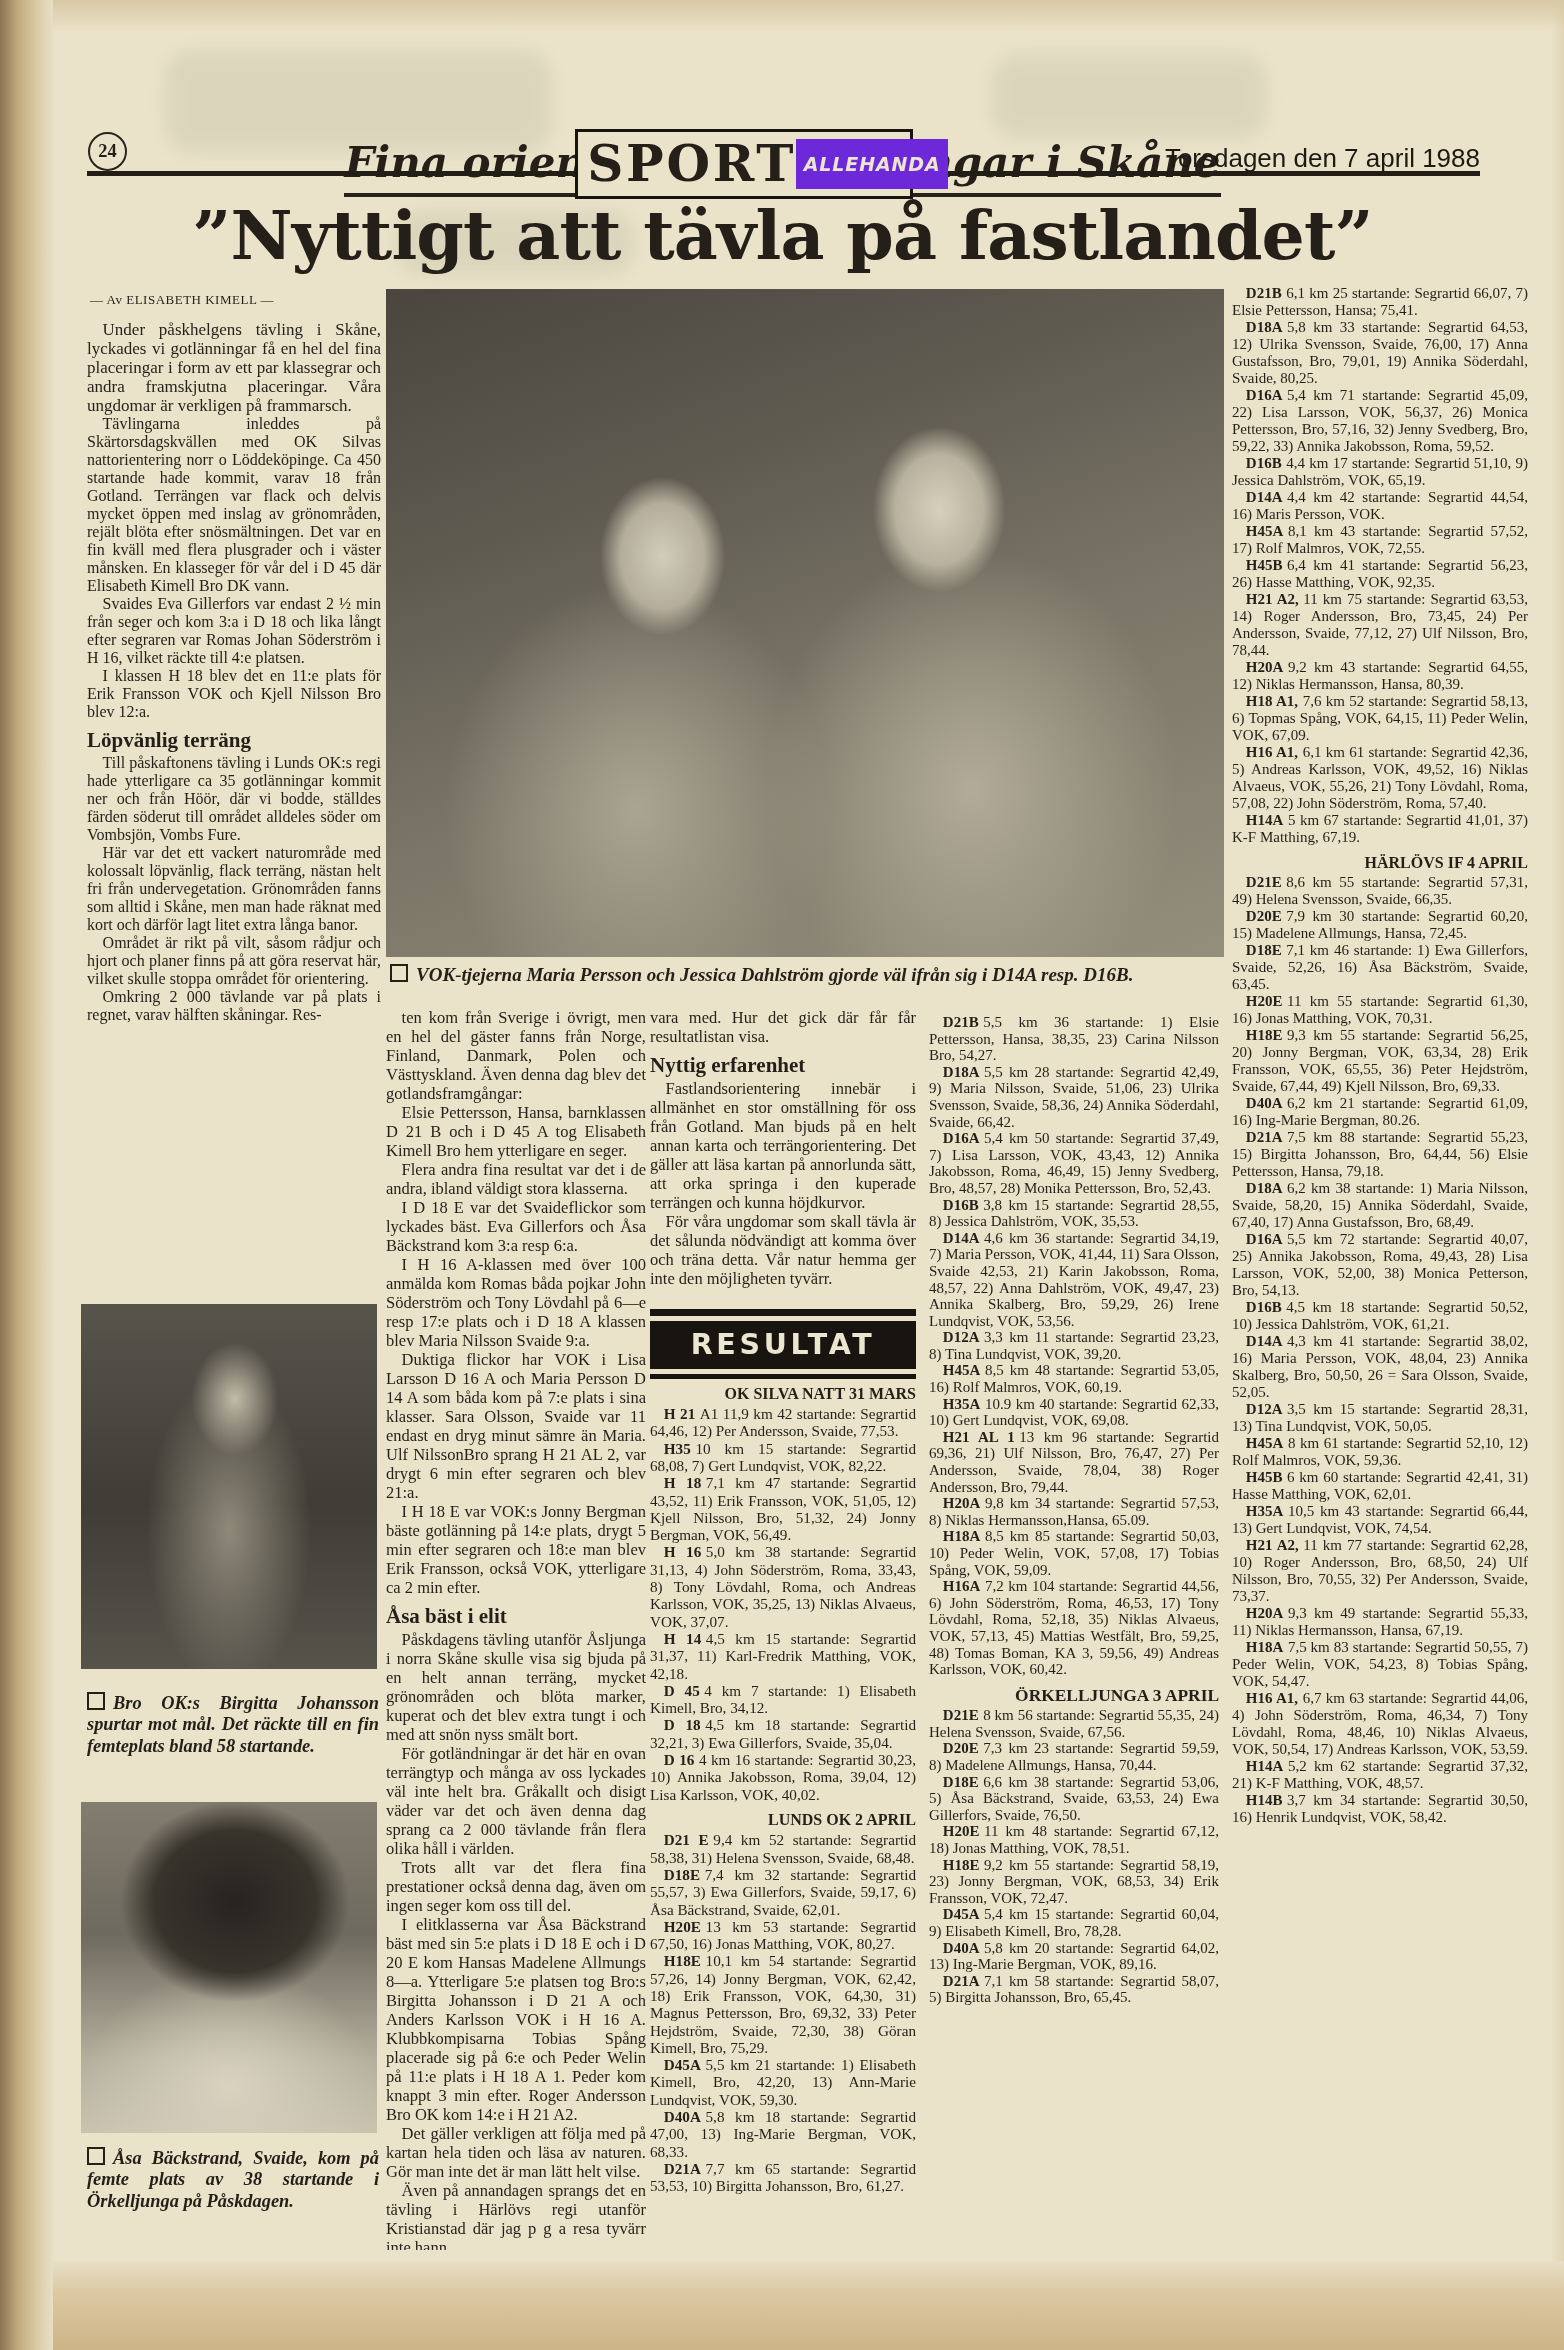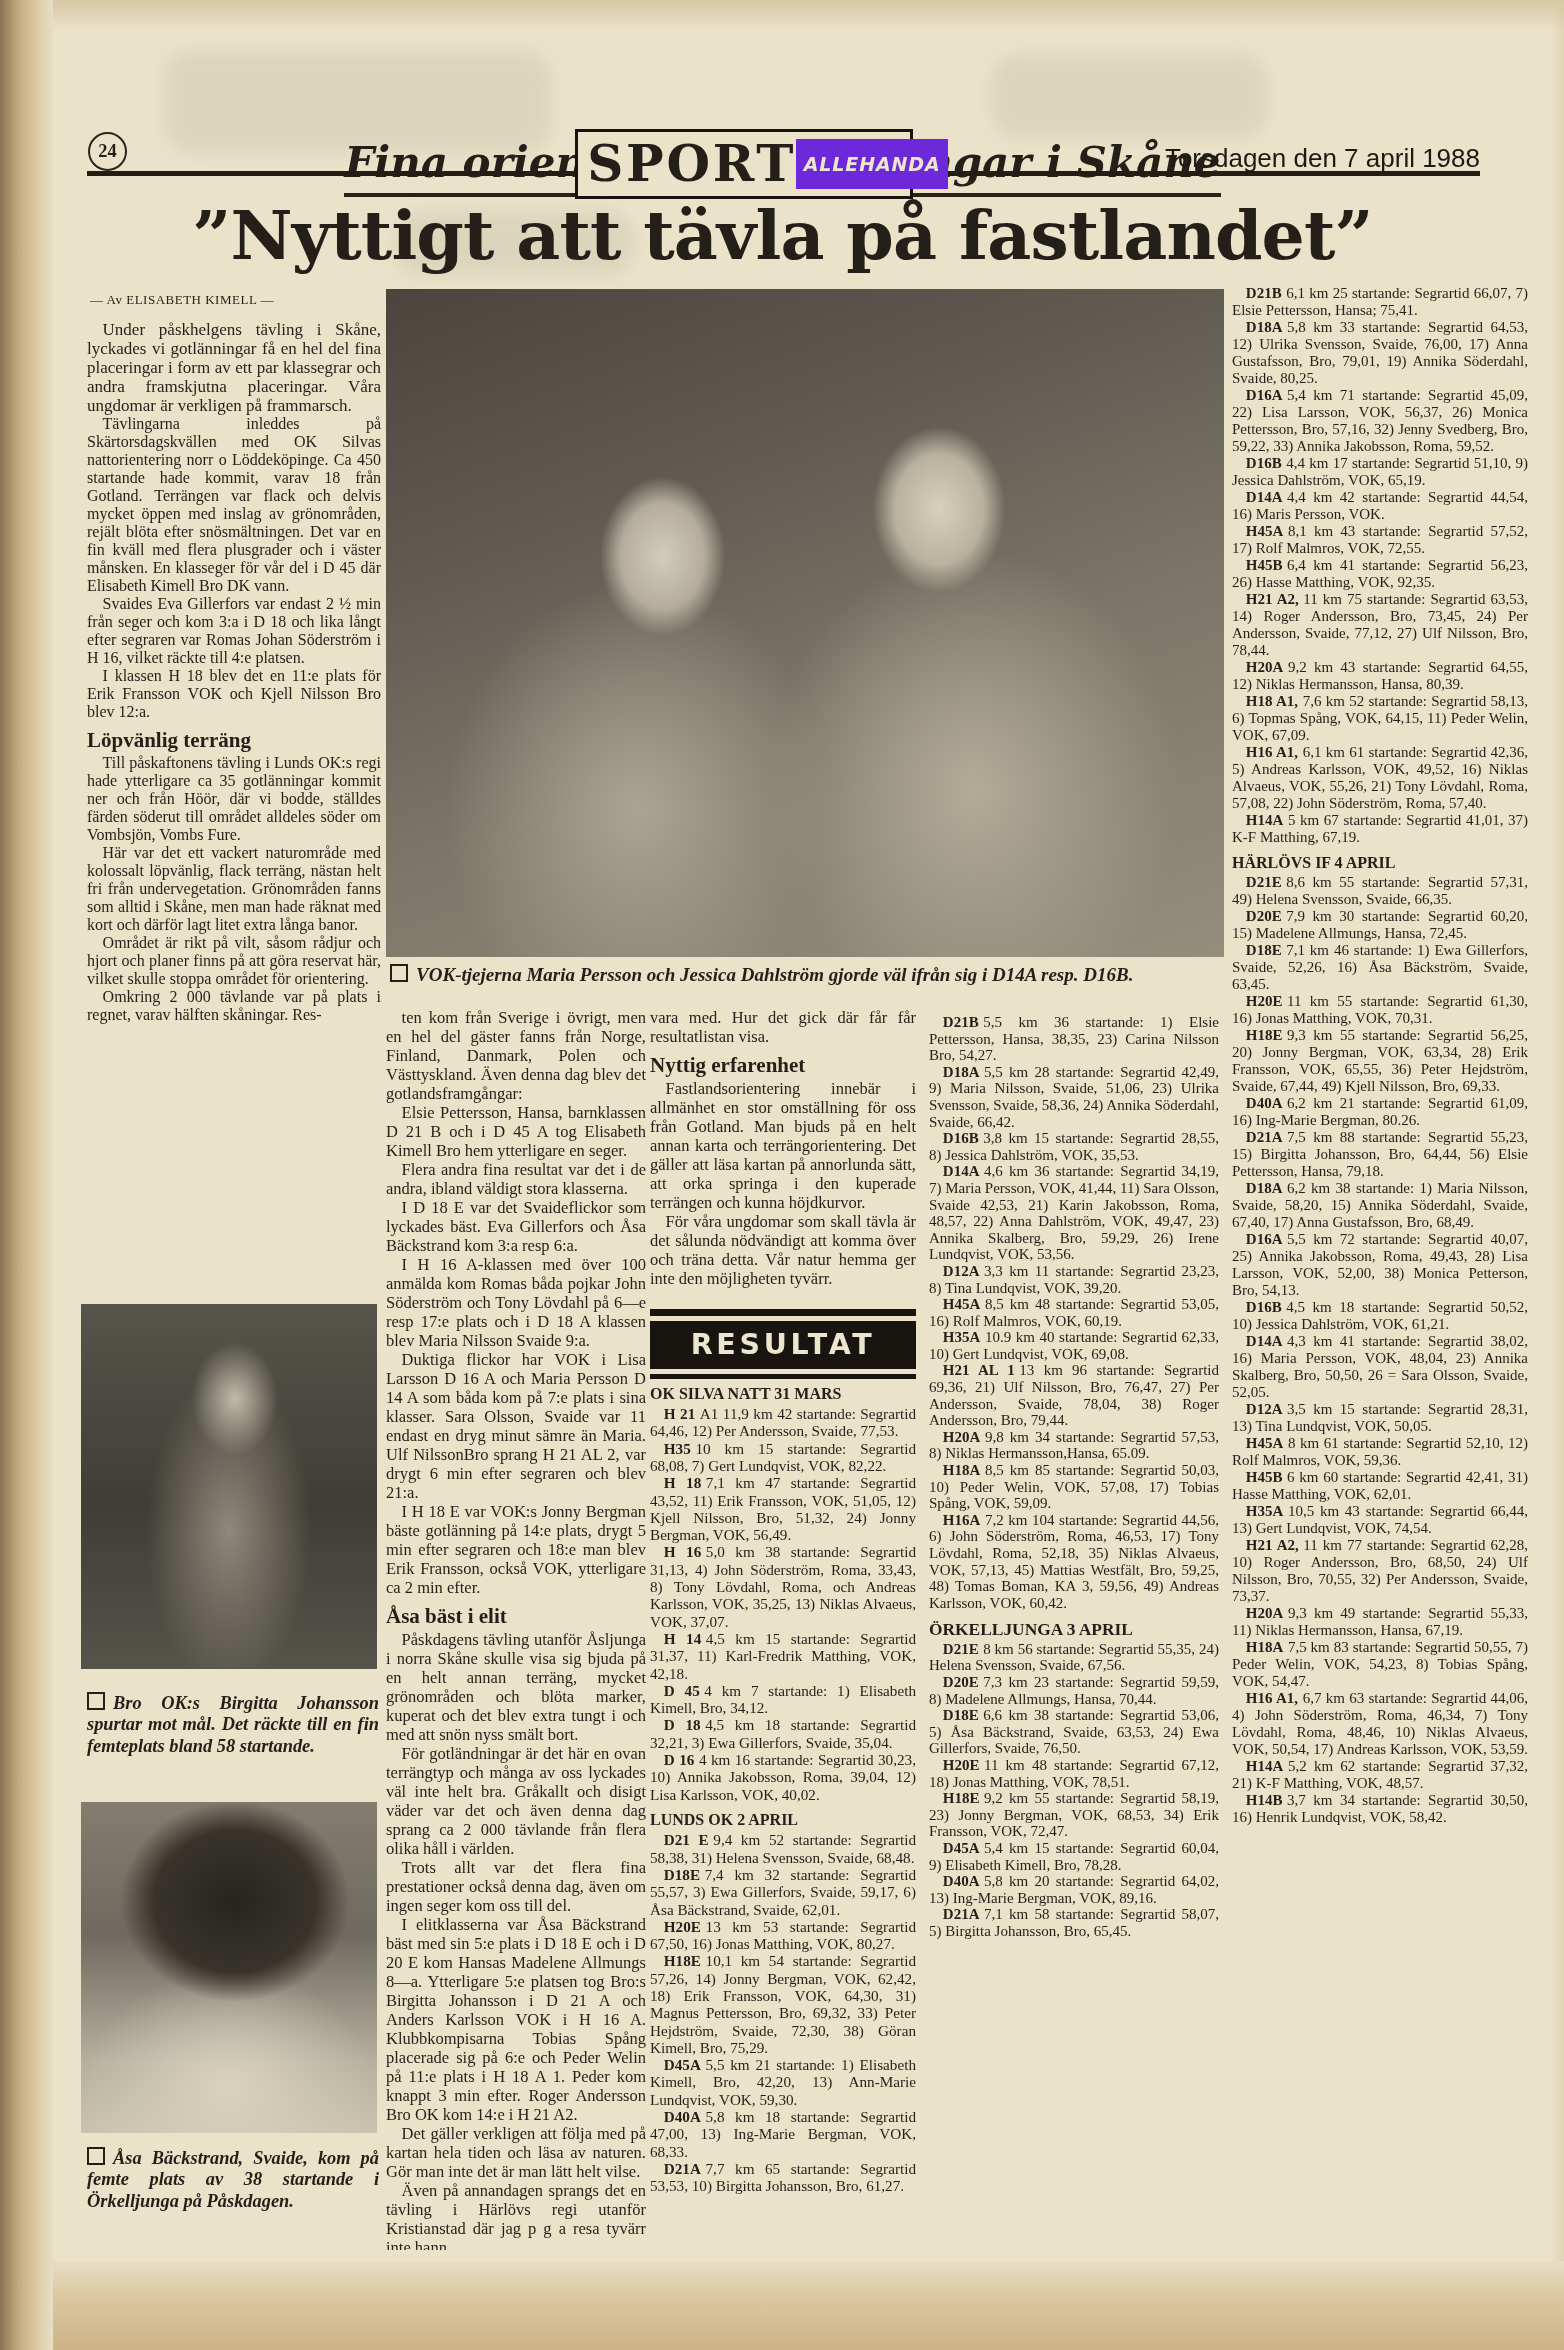--- a/index.html
+++ b/index.html
@@ -86,21 +86,21 @@
   
   .resbanner{position:absolute;left:650px;top:1309px;width:266px;z-index:2;}
   .resbanner .bar{height:7.3px;background:#181410;}
   .resbanner .bar.thin{height:4.6px;margin-top:5.5px;}
   .resbox{margin-top:4.6px;height:48px;background:#181410;color:#ece5cf;display:flex;
     align-items:center;justify-content:center;font-family:"DejaVu Sans",sans-serif;font-weight:bold;
     font-size:28.5px;letter-spacing:3.7px;}
   .results{font-size:15.2px;line-height:17.3px;}
   .results p{margin:0;text-indent:13.8px;}
   .results p b{font-weight:bold;margin-right:4.6px;}
-  .results h4{margin:8.3px 0 2.8px;text-align:left;font-size:16px;font-weight:bold;text-indent:0;}
+  .results h4{margin:8.3px 0 2.8px;text-align:right;font-size:16px;font-weight:bold;text-indent:0;}
   .col3{left:650px;top:1385px;width:266px;height:858px;}
   .col3 h4.first{margin-top:0;}
   .col4{left:929px;top:1014px;width:290px;height:1232px;font-size:15px;line-height:16.6px;}
   .col4 h4{font-size:17.4px;margin:9.2px 0 3.7px;}
   .col5{left:1232px;top:285px;width:296px;height:1956px;font-size:15px;line-height:17px;}
 </style>
 </head>
 <body>
 
 <div class="page">
@@ -221,20 +221,21 @@
         <p class="res"><b>D40A</b><span>5,8 km 18 startande: Segrartid 47,00, 13) Ing-Marie Bergman, VOK, 68,33.</span></p>
         <p class="res"><b>D21A</b><span>7,7 km 65 startande: Segrartid 53,53, 10) Birgitta Johansson, Bro, 61,27.</span></p>
       </div>
   </div>
 
   <div class="col col4 results">
     <div>
 
     <p class="res"><b>D21B</b><span>5,5 km 36 startande: 1) Elsie Pettersson, Hansa, 38,35, 23) Carina Nilsson Bro, 54,27.</span></p>
         <p class="res"><b>D18A</b><span>5,5 km 28 startande: Segrartid 42,49, 9) Maria Nilsson, Svaide, 51,06, 23) Ulrika Svensson, Svaide, 58,36, 24) Annika Söderdahl, Svaide, 66,42.</span></p>
+        <p class="res"><b>D16A</b><span>5,4 km 50 startande: Segrartid 37,49, 7) Lisa Larsson, VOK, 43,43, 12) Annika Jakobsson, Roma, 46,49, 15) Jenny Svedberg, Bro, 48,57, 28) Monika Pettersson, Bro, 52,43.</span></p>
         <p class="res"><b>D16B</b><span>3,8 km 15 startande: Segrartid 28,55, 8) Jessica Dahlström, VOK, 35,53.</span></p>
         <p class="res"><b>D14A</b><span>4,6 km 36 startande: Segrartid 34,19, 7) Maria Persson, VOK, 41,44, 11) Sara Olsson, Svaide 42,53, 21) Karin Jakobsson, Roma, 48,57, 22) Anna Dahlström, VOK, 49,47, 23) Annika Skalberg, Bro, 59,29, 26) Irene Lundqvist, VOK, 53,56.</span></p>
         <p class="res"><b>D12A</b><span>3,3 km 11 startande: Segrartid 23,23, 8) Tina Lundqvist, VOK, 39,20.</span></p>
         <p class="res"><b>H45A</b><span>8,5 km 48 startande: Segrartid 53,05, 16) Rolf Malmros, VOK, 60,19.</span></p>
         <p class="res"><b>H35A</b><span>10.9 km 40 startande: Segrartid 62,33, 10) Gert Lundqvist, VOK, 69,08.</span></p>
         <p class="res"><b>H21 AL 1</b><span>13 km 96 startande: Segrartid 69,36, 21) Ulf Nilsson, Bro, 76,47, 27) Per Andersson, Svaide, 78,04, 38) Roger Andersson, Bro, 79,44.</span></p>
         <p class="res"><b>H20A</b><span>9,8 km 34 startande: Segrartid 57,53, 8) Niklas Hermansson,Hansa, 65.09.</span></p>
         <p class="res"><b>H18A</b><span>8,5 km 85 startande: Segrartid 50,03, 10) Peder Welin, VOK, 57,08, 17) Tobias Spång, VOK, 59,09.</span></p>
         <p class="res"><b>H16A</b><span>7,2 km 104 startande: Segrartid 44,56, 6) John Söderström, Roma, 46,53, 17) Tony Lövdahl, Roma, 52,18, 35) Niklas Alvaeus, VOK, 57,13, 45) Mattias Westfält, Bro, 59,25, 48) Tomas Boman, KA 3, 59,56, 49) Andreas Karlsson, VOK, 60,42.</span></p>
       </div>

